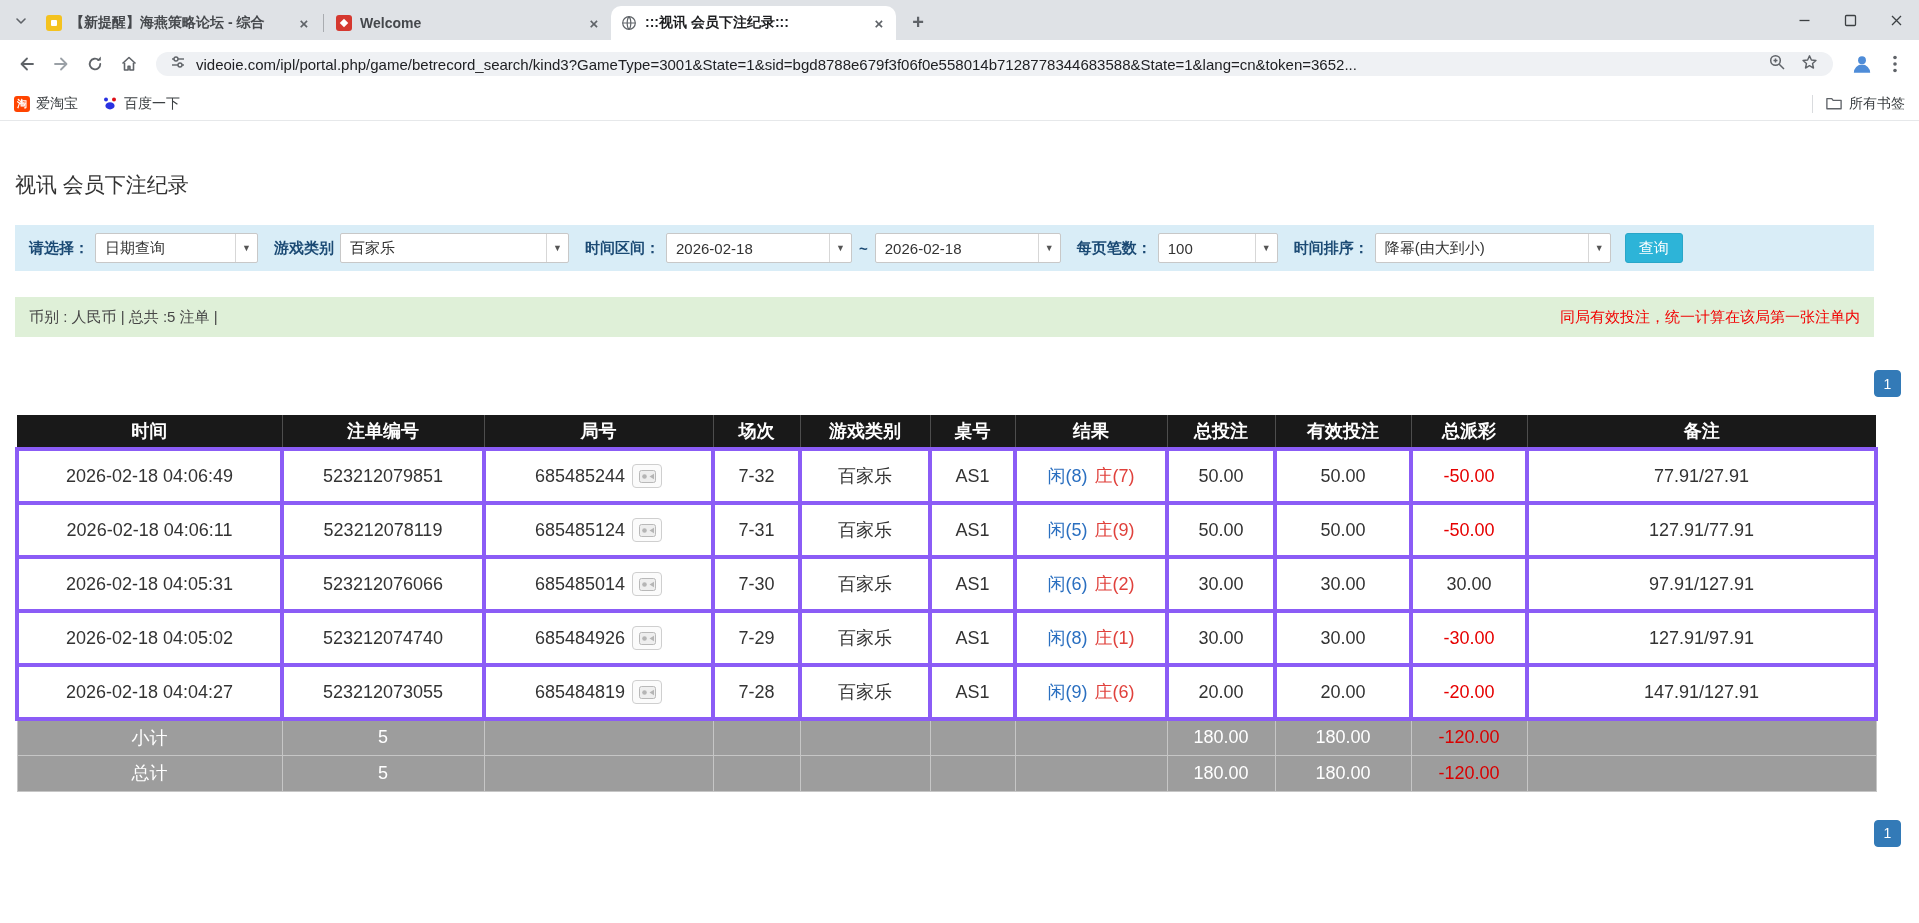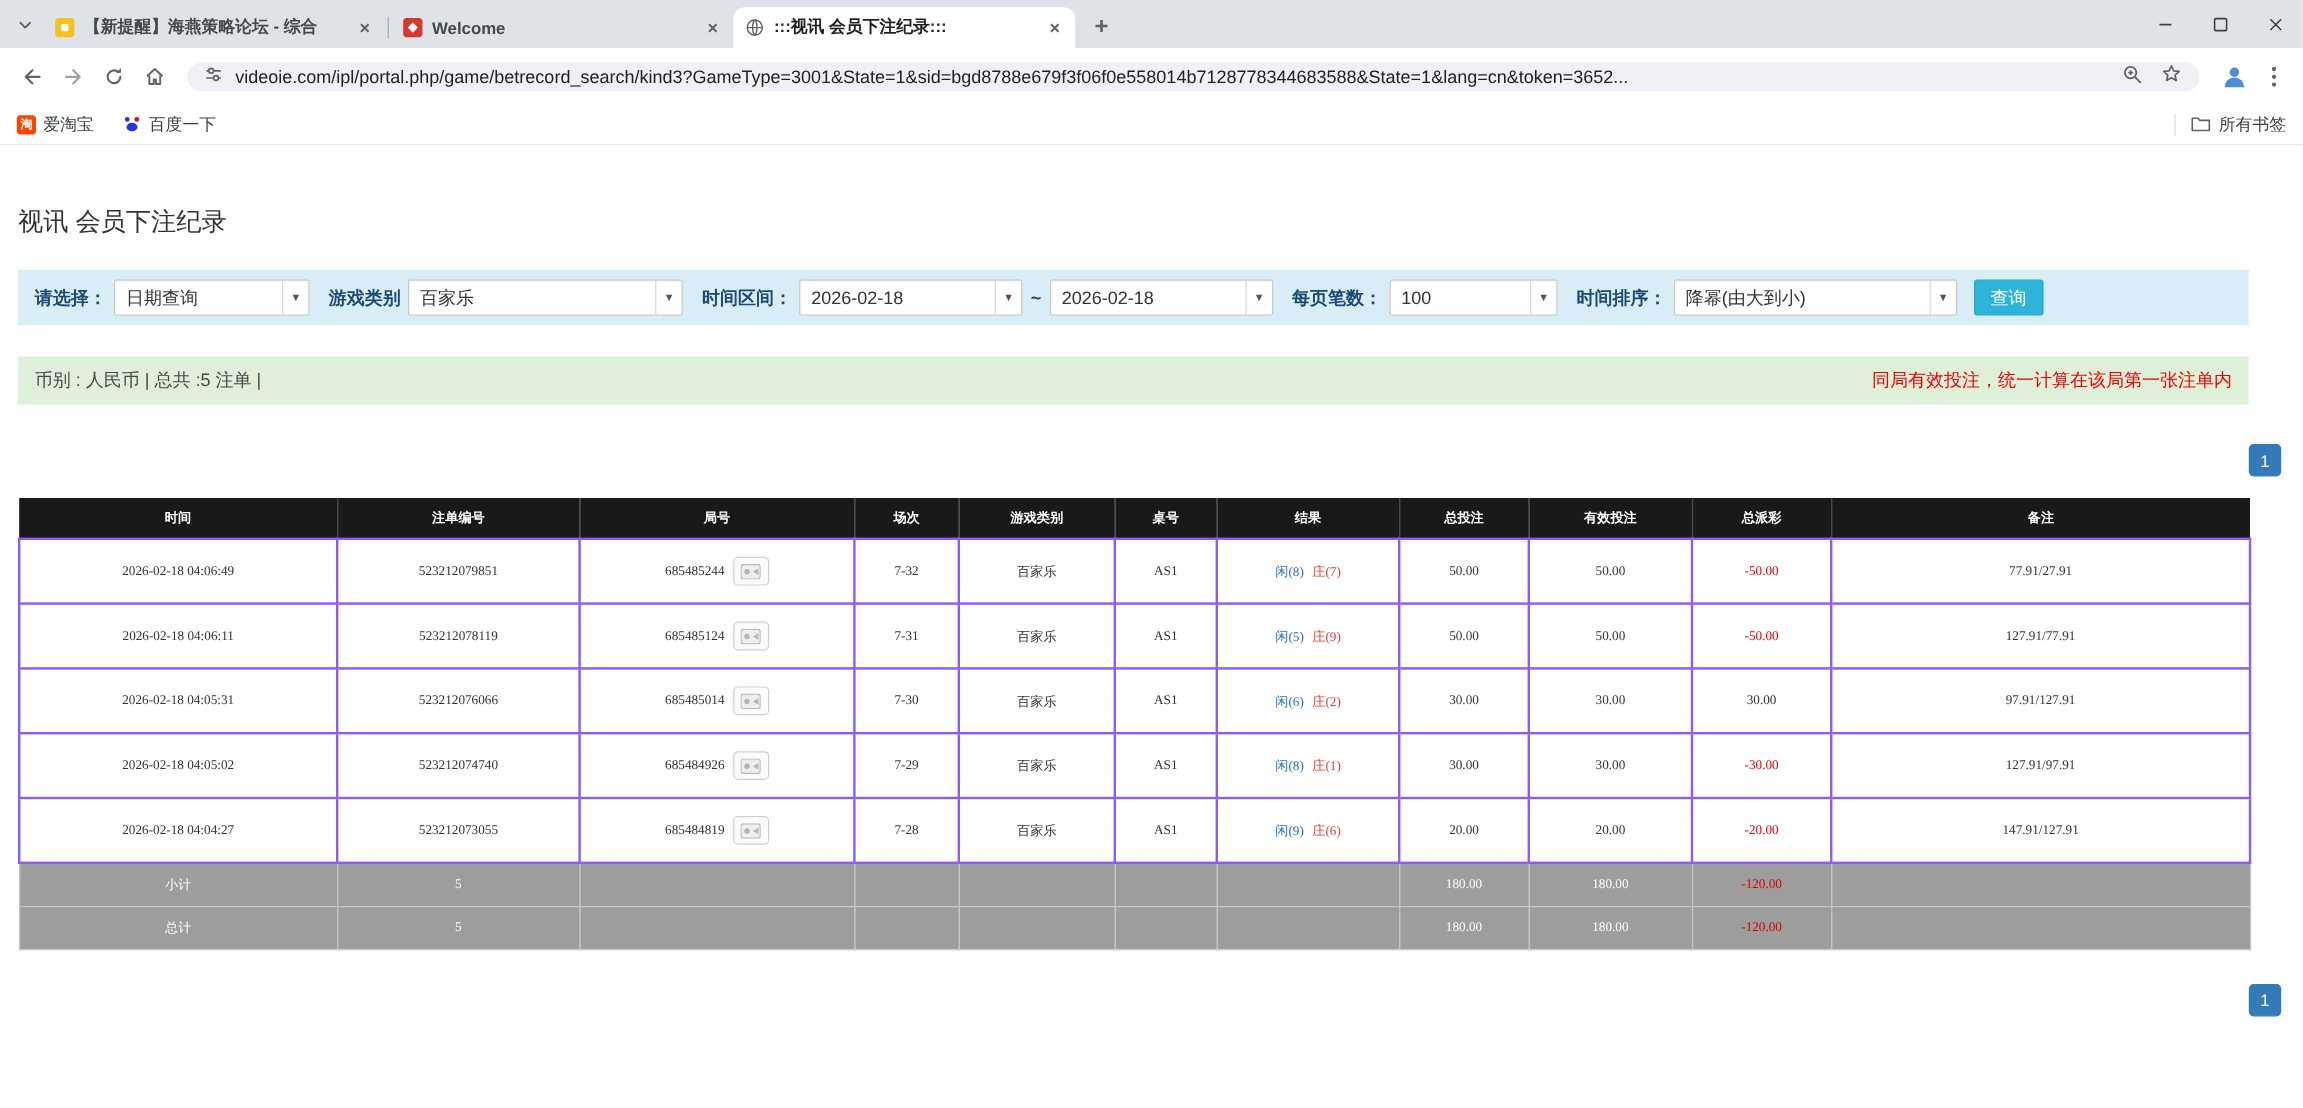--- a/index.html
+++ b/index.html
@@ -57,24 +57,24 @@
 
   .summary-bar { margin-top:26px; width:1859px; height:40px; background:#dff0d8; display:flex; align-items:center; justify-content:space-between; padding:0 14px; font-size:15px; }
   .summary-info { color:#474747; }
   .summary-notice { color:#f20000; }
 
   .pager { width:1889px; display:flex; justify-content:flex-end; }
   .pager.top { margin-top:33px; }
   .pager.bottom { margin-top:28px; }
   .page-btn { width:27px; height:27px; margin-right:3px; background:#337ab7; border:1px solid #337ab7; border-radius:4px; color:#fff; font-size:14px; display:flex; align-items:center; justify-content:center; padding:0; }
 
-  .bet-table { margin-top:18px; width:1859px; border-collapse:collapse; table-layout:fixed; font-size:11px;font-family:Liberation Serif, serif; }
+  .bet-table { margin-top:18px; width:1859px; border-collapse:collapse; table-layout:fixed; font-size:18px; }
   .bet-table th { background:#191919; color:#fff; font-weight:bold; height:34px; border-right:1px solid #4d4d4d; padding:0 4px; }
   .bet-table th:last-child { border-right:none; }
-  .bet-table tbody td { height:54px; text-align:center; color:#333; border:2px solid #8b5cf6; background:#fff; padding:0 4px; }
+  .bet-table tbody td { height:54px; text-align:center; color:#333; border:4px solid #8b5cf6; background:#fff; padding:0 4px; }
   .round-wrap { display:inline-flex; align-items:center; gap:7px; }
   .cam { display:inline-flex; align-items:center; justify-content:center; width:30px; height:24px; border:1px solid #cfcfcf; border-radius:4px; background:#fbfbfb; }
   .res-p { color:#2a6fc0; margin-right:7px; }
   .res-b { color:#e0413c; }
   .blue { color:#337ab7; }
   .payout { color:#333; }
   .payout.neg { color:#e60000; }
   .bet-table tfoot td { height:36px; background:#9d9d9d; color:#fff; text-align:center; border:1px solid #c6c6c6; padding:0 4px; }
   .bet-table tfoot td.neg { color:#d90000; }
 </style>
@@ -256,21 +256,21 @@
         <span class="select-value">2026-02-18</span>
         <span class="select-caret">▼</span>
       </div>
       <span class="tilde">~</span>
       <div class="select" style="width:186px">
         <span class="select-value">2026-02-18</span>
         <span class="select-caret">▼</span>
       </div>
 
       <span class="f-label">每页笔数：</span>
-      <div class="select" style="width:140px">
+      <div class="select" style="width:120px">
         <span class="select-value">100</span>
         <span class="select-caret">▼</span>
       </div>
 
       <span class="f-label">时间排序：</span>
       <div class="select" style="width:236px">
         <span class="select-value">降幂(由大到小)</span>
         <span class="select-caret">▼</span>
       </div>
 

